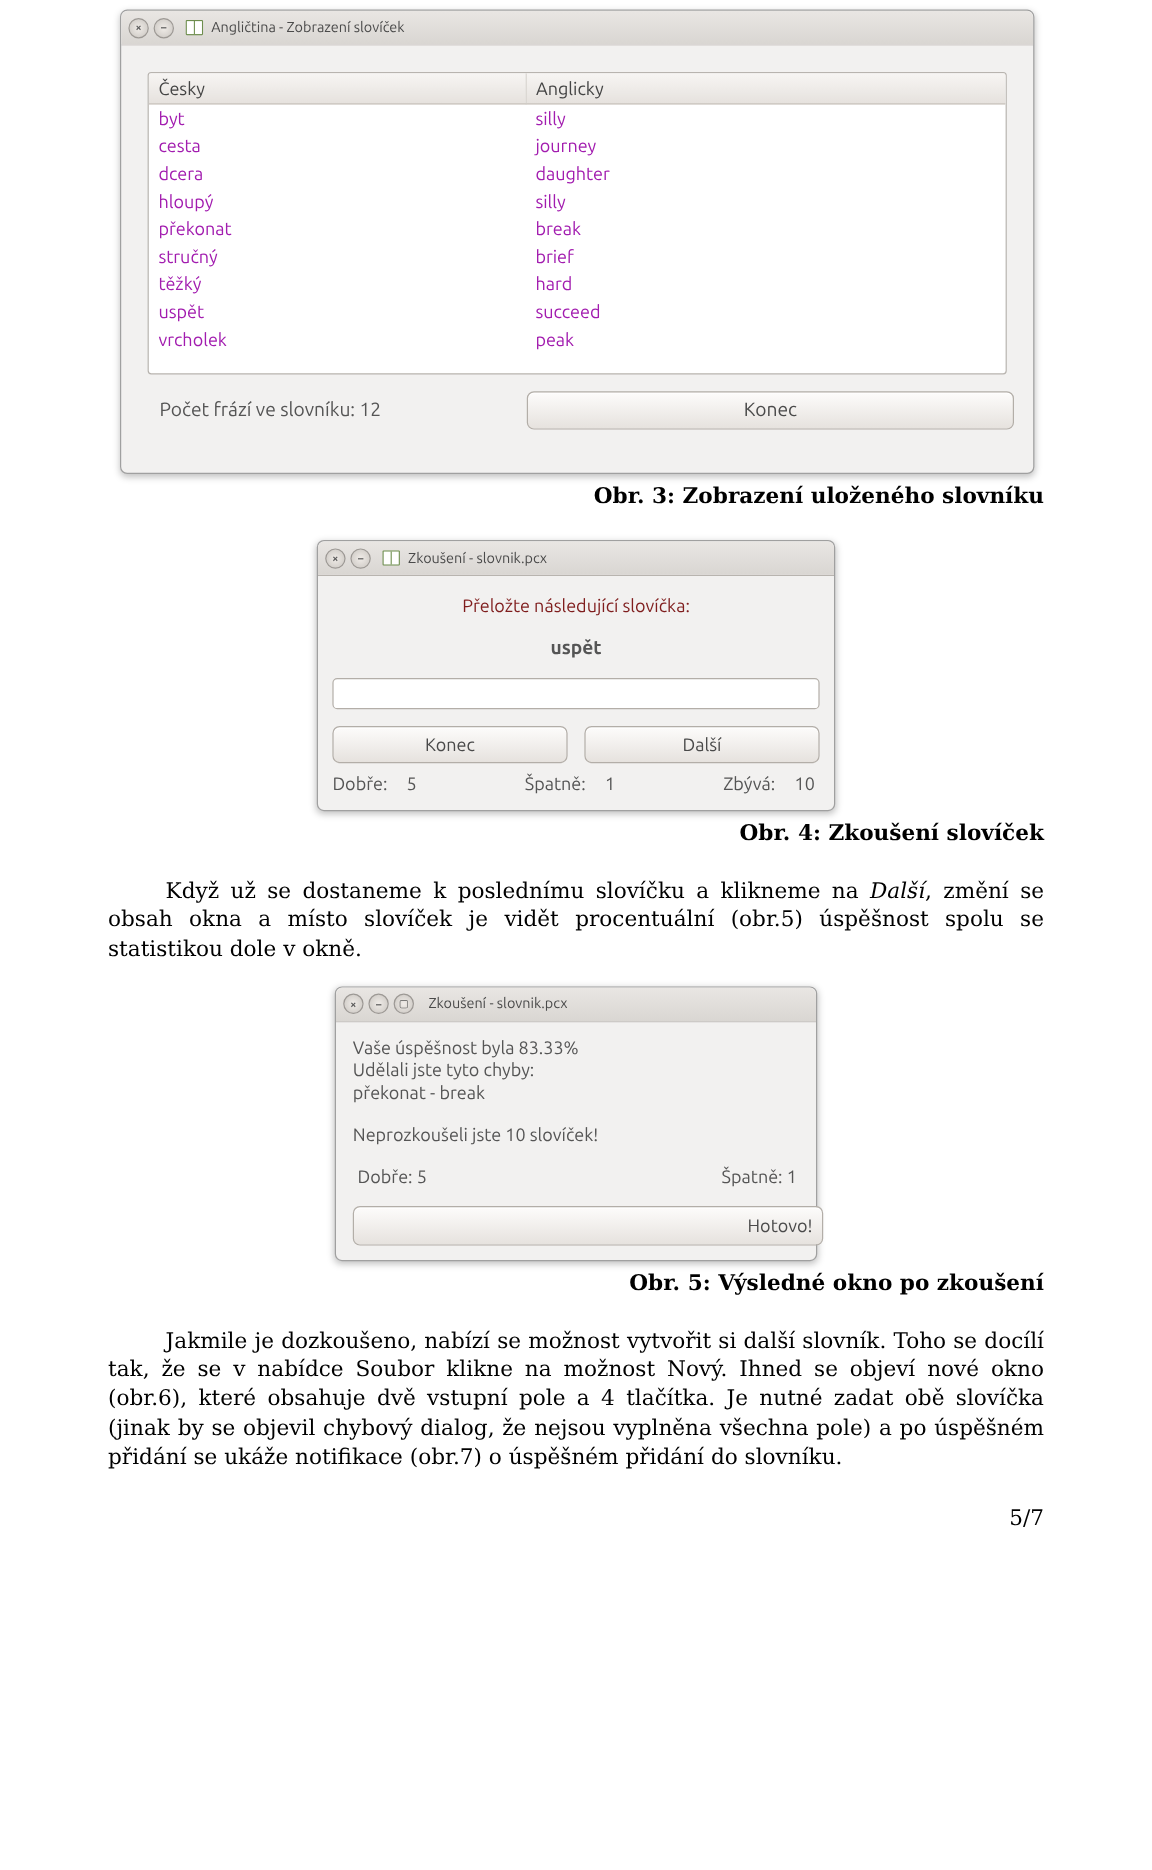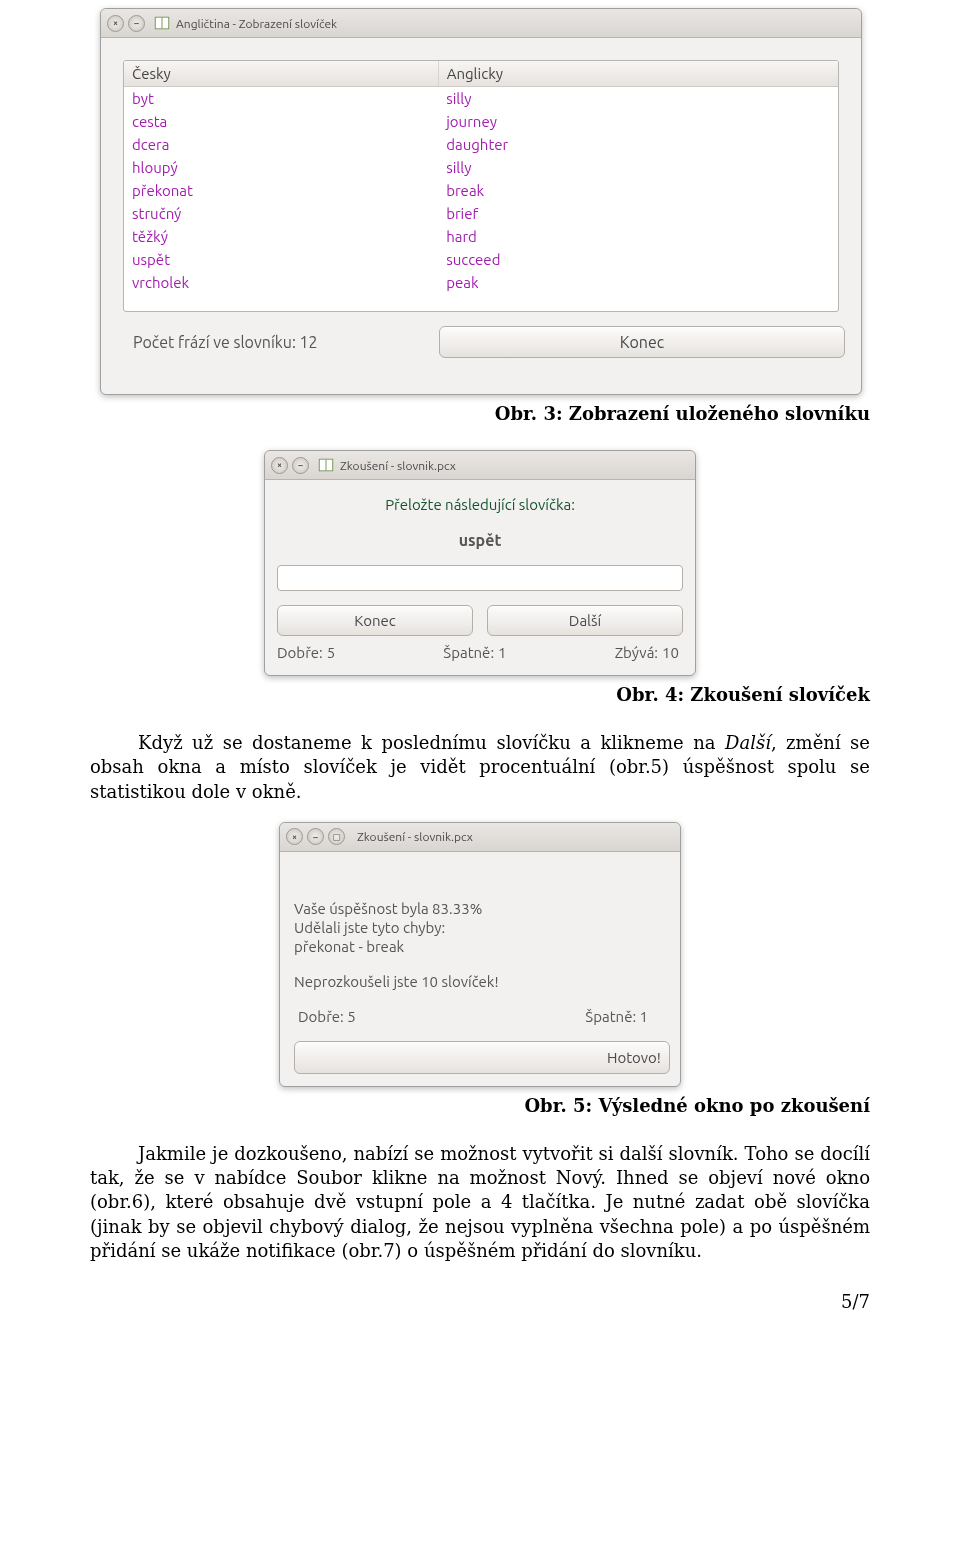--- a/index.html
+++ b/index.html
@@ -94,30 +94,30 @@
   }
   .win1 .footer .count {
     flex:0 0 280px; font-size:16px; color:#555;
   }
   .win1 .footer .konec { flex:1 1 auto; }
   .win1 .footer .konec .ubuntu-btn { width:100%; padding:7px; font-size:16px;}
 
   
   .win2 { width: 430px; }
   .win2 .body { padding: 12px 12px 10px 12px; }
-  .win2 .prompt { text-align:center; font-size:15px; color:#14532d; margin-top:4px;}
+  .win2 .prompt { text-align:center; font-size:15px; color:#7f1d1d; margin-top:4px;}
   .win2 .word   { text-align:center; font-size:16px; font-weight:bold; color:#555; margin:18px 0 16px;}
   .win2 .btnrow { display:flex; gap:14px; margin-top:14px;}
   .win2 .btnrow .ubuntu-btn { flex:1; padding:7px; font-size:15px;}
   .win2 .stats { display:flex; justify-content:space-between; padding:8px 4px 4px 0; font-size:15px; color:#555;}
-  .win2 .stats span { display:flex; gap:4px;}
+  .win2 .stats span { display:flex; gap:16px;}
 
   
   .win3 { width: 400px; }
-  .win3 .body { padding: 10px 28px 12px 14px; font-size:15px; color:#555;margin-top:36px;}
+  .win3 .body { padding: 10px 12px 12px 14px; font-size:15px; color:#555;}
   .win3 .line { margin:2px 0;}
   .win3 .blockgap { margin-top:18px;}
   .win3 .row2 { display:flex; justify-content:space-between; margin-top:18px; padding:0 4px;}
   .win3 .hotovo { margin-top:16px;}
   .win3 .hotovo .ubuntu-btn { width:100%; padding:8px; font-size:15px;text-align:right;}
 
   
   .caption { text-align:right; font-family:"DejaVu Serif",Georgia,serif; font-size:18px; margin:0 0 26px;font-weight:bold;}
   .para { font-family:"DejaVu Serif",Georgia,serif; font-size:18px; line-height:1.35; text-align:justify;}
   .para.indent { text-indent: 48px; }

